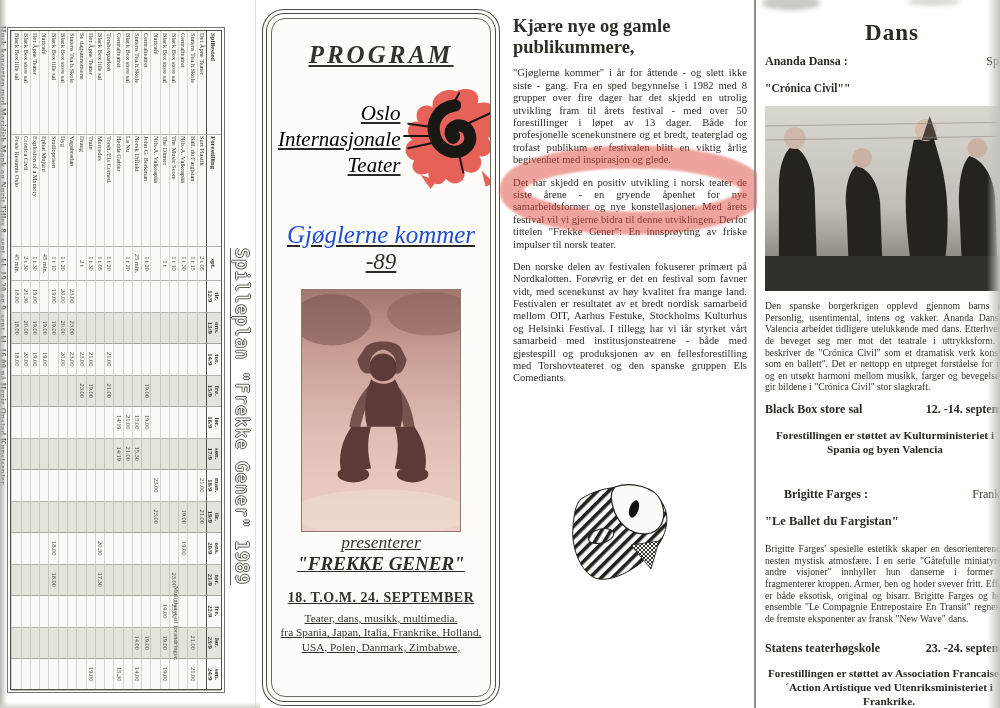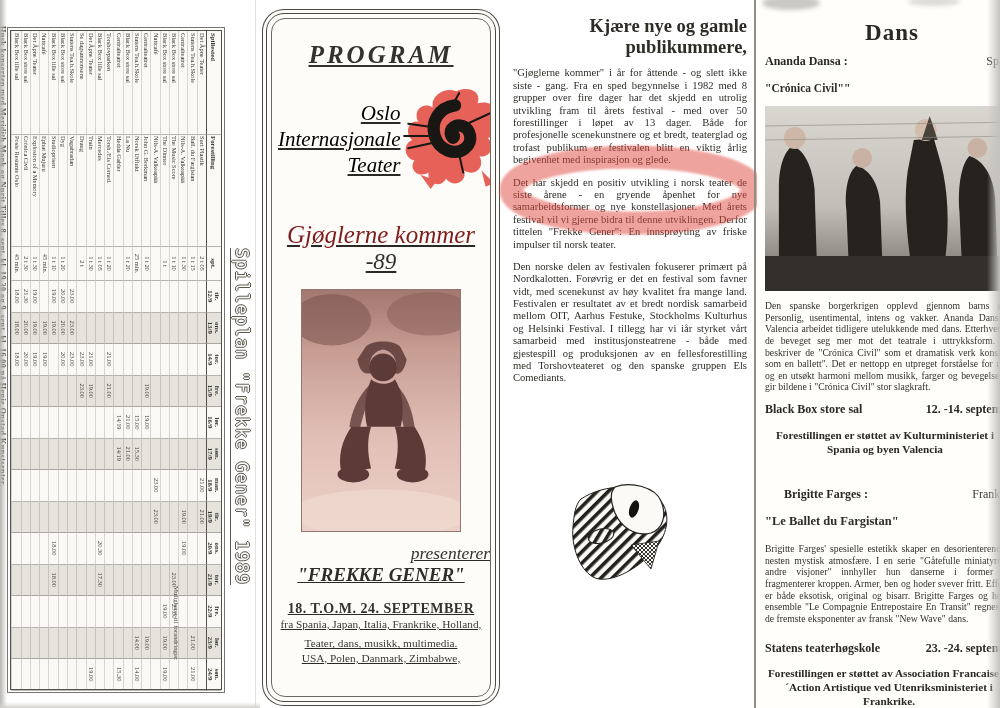--- a/index.html
+++ b/index.html
@@ -47,32 +47,32 @@
   .cover{position:absolute;left:266px;top:13px;width:230px;height:689px;
     border:1.5px solid #4c4a44;border-radius:18px;
     box-shadow:0 0 0 3px #fdfcf8,0 0 0 4px #4c4a44;background:#fdfcf8;}
   .cover-inner{position:absolute;left:4px;top:4px;right:4px;bottom:4px;
     border:1px solid #6b6962;border-radius:14px;overflow:hidden;text-decoration:underline;}
   .program-title{margin-top:22px;text-align:center;font-style:italic;font-weight:bold;
     font-size:25px;letter-spacing:3px;text-decoration:underline;color:#34322c;}
   .org-logo-row{display:flex;align-items:center;margin-top:14px;padding:0 6px;}
   .org-name{flex:1;text-align:right;font-style:italic;font-size:21px;line-height:1.25;color:#000000;}
   .festival-logo{width:102px;height:112px;flex:none;}
-  .event-title{margin-top:26px;text-align:center;font-style:italic;font-size:25px;color:#7f1d1d;}
+  .event-title{margin-top:26px;text-align:center;font-style:italic;font-size:25px;color:#1d4ed8;}
   .event-year{text-align:center;font-style:italic;font-size:23px;color:#2f2d28;}
   .cover-photo{margin:14px auto 0 auto;width:160px;height:243px;border:1px solid #93766f;display:block;}
-  .presents{margin-top:11px;text-align:right;font-style:italic;font-size:17.5px;color:#34322c;}
+  .presents{text-align:center;font-style:italic;font-size:17.5px;color:#34322c;}
   .show-name{text-align:center;font-style:italic;font-weight:bold;font-size:19px;color:#2f2d28;}
   .dates-line{margin-top:15px;text-align:center;font-weight:bold;font-size:14px;letter-spacing:.5px;color:#34322c;}
   .tagline{text-align:center;font-size:11.3px;line-height:1.18;color:#3a3832;margin-top:1px;}
   .tagline.first{margin-top:6px;}
 
   
   .letter{position:absolute;left:503px;top:0;width:252px;height:708px;padding:16px 8px 0 10px;}
-  .letter-heading{text-align:right;font-weight:bold;font-size:18.5px;line-height:1.12;color:#2e2c27;}
+  .letter-heading{text-align:left;font-weight:bold;font-size:18.5px;line-height:1.12;color:#2e2c27;}
   .letter p{font-size:10.6px;line-height:1.17;text-align:justify;margin:10px 0 0 0;color:#2e2c27;}
   .red-stamp{position:absolute;left:498px;top:142px;width:266px;height:96px;pointer-events:none;}
   .mask-graphic{position:absolute;left:571px;top:481px;width:102px;height:116px;}
 
   
   .page-divider{position:absolute;left:754px;top:0;width:1.6px;height:708px;background:#8f8d86;}
   .dans{position:absolute;left:757px;top:0;width:268px;height:708px;background:#fffefb;}
   .dans .abs{position:absolute;left:8px;width:254px;}
   .dans-heading{text-align:center;font-weight:bold;font-size:23px;letter-spacing:1px;color:#2b2924;}
   .act-row{display:flex;justify-content:space-between;align-items:baseline;white-space:nowrap;}
@@ -556,22 +556,22 @@
         <path d="M114 138 C124 152 128 170 124 184 L94 180 C98 164 98 150 94 138 Z"></path>
         <ellipse cx="52" cy="186" rx="16" ry="8"></ellipse>
         <ellipse cx="112" cy="186" rx="16" ry="8"></ellipse>
       </g>
       <rect width="160" height="243" fill="#d96a5e" opacity="0.12"></rect>
     </svg>
 
     <div class="presents" data-name="presents-label">presenterer</div>
     <div class="show-name" data-name="show-name">"FREKKE GENER"</div>
     <div class="dates-line" data-name="dates-line">18. T.O.M.  24. SEPTEMBER</div>
+    <div class="tagline first" data-name="tagline">Teater, dans, musikk, multimedia.</div>
     <div class="tagline" data-name="tagline">fra Spania, Japan, Italia, Frankrike, Holland,</div>
-    <div class="tagline first" data-name="tagline">Teater, dans, musikk, multimedia.</div>
     <div class="tagline" data-name="tagline">USA, Polen, Danmark, Zimbabwe,</div>
   </div>
 </div>
 
 <div class="letter" data-name="letter-page">
   <div class="letter-heading" data-name="letter-heading">
     <div data-name="letter-heading-line1">Kjære nye og gamle</div>
     <div data-name="letter-heading-line2">publikummere,</div>
   </div>
   <p data-name="letter-paragraph">"Gjøglerne kommer" i år for åttende - og slett ikke siste - gang. Fra en sped begynnelse i 1982 med 8 grupper over fire dager har det skjedd en utrolig utvikling fram til årets festival - med over 50 forestillinger i løpet av 13 dager. Både for profesjonelle scenekunstnere og et bredt, teaterglad og trofast publikum er festivalen blitt en viktig årlig begivenhet med inspirasjon og glede.</p>

